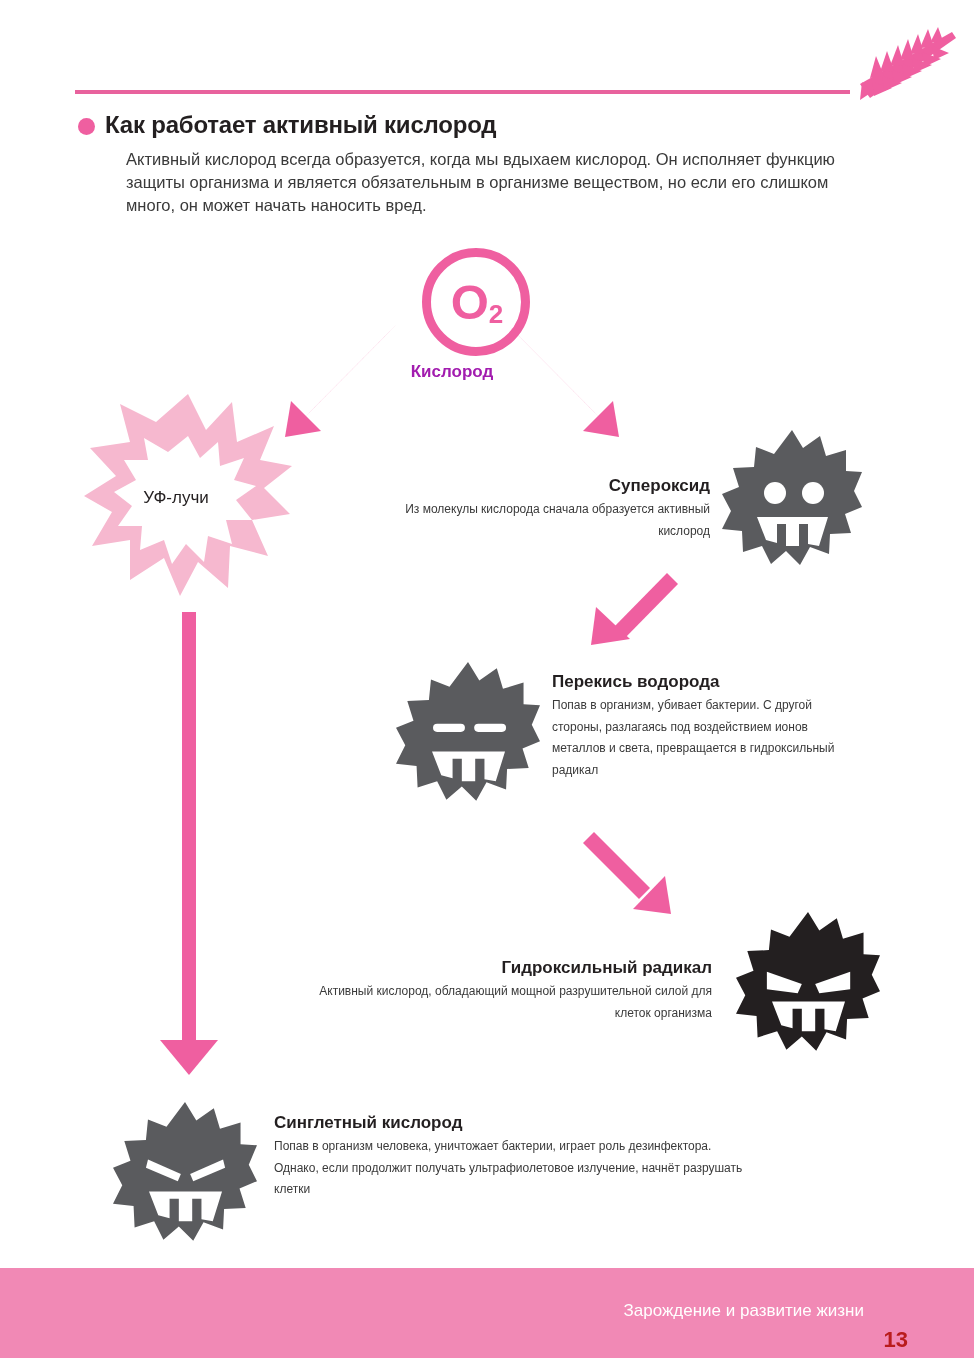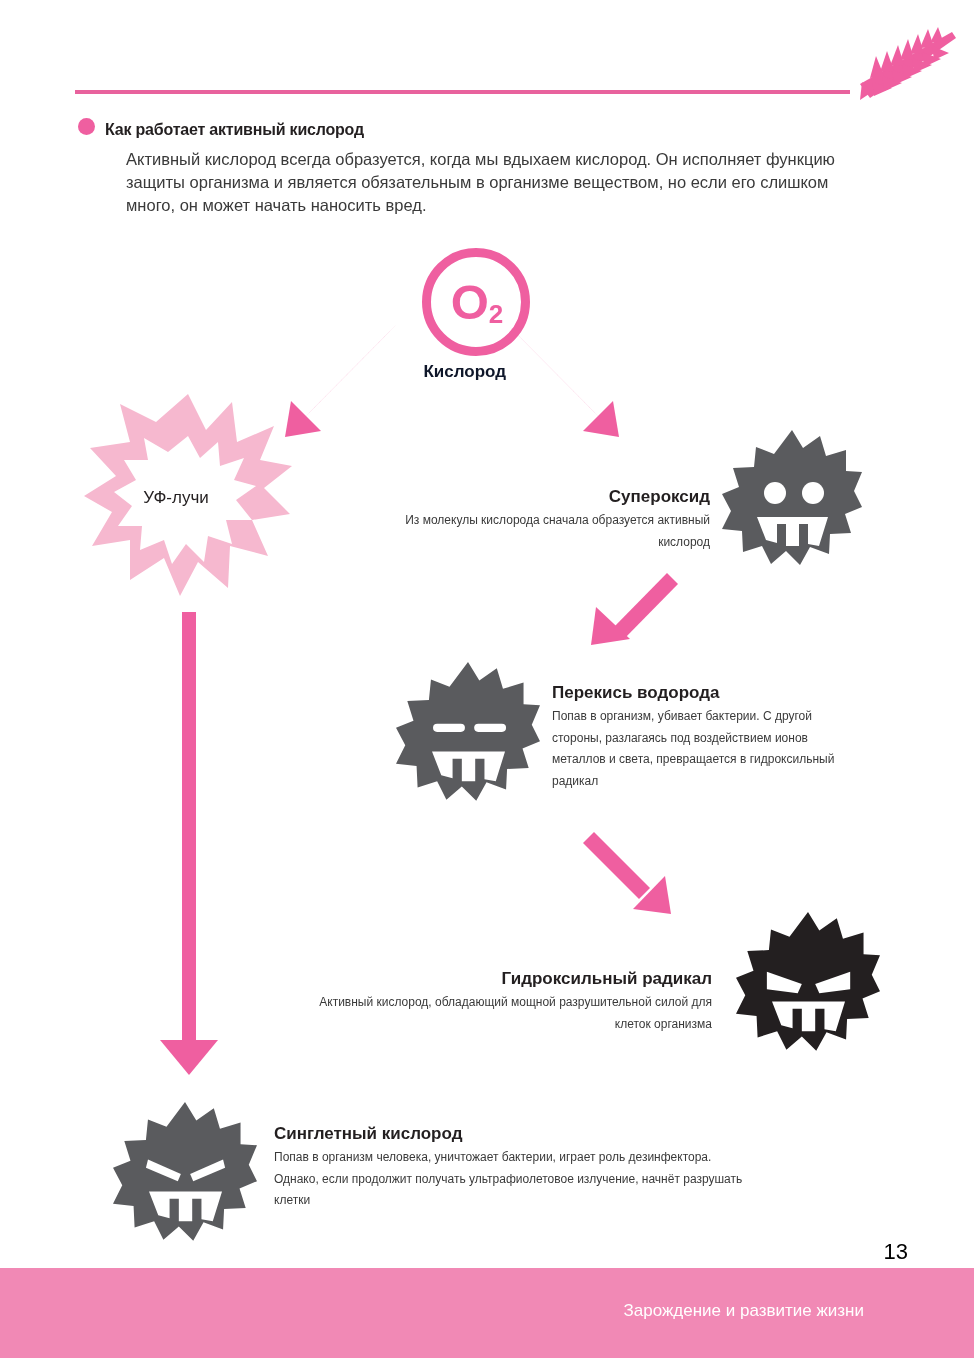--- a/index.html
+++ b/index.html
@@ -43,26 +43,25 @@
     top: 118px;
     width: 17px;
     height: 17px;
     border-radius: 50%;
     background: #ef5fa0;
   }
   .head-title {
     position: absolute;
     left: 105px;
     top: 111px;
-    font-size: 16px;
+    font-size: 24px;
     font-weight: bold;
     color: #231f20;
     letter-spacing: -0.2px;
     white-space: nowrap;
-    margin-top: 10px;
   }
   .intro {
     position: absolute;
     left: 126px;
     top: 148px;
     width: 740px;
     font-size: 16.5px;
     line-height: 23px;
     color: #3a3a3a;
   }
@@ -93,24 +92,24 @@
     vertical-align: baseline;
     position: relative;
     top: 4px;
     left: 1px;
   }
   .o2-label {
     position: absolute;
     left: 398px;
     top: 362px;
     width: 108px;
-    text-align: right;
+    text-align: center;
     font-size: 17px;
     font-weight: bold;
-    color: #0f172a;
+    color: #a21caf;
     white-space: nowrap;
   }
 
   
   .arrow-layer {
     position: absolute;
     left: 0;
     top: 0;
     width: 974px;
     height: 1358px;
@@ -139,21 +138,21 @@
   
   .germ {
     position: absolute;
   }
 
   
   .blk-title {
     font-size: 17px;
     font-weight: bold;
     color: #231f20;
-    margin: 11px 0 3px 0;
+    margin: 0 0 3px 0;
     white-space: nowrap;
   }
   .blk-body {
     font-size: 12px;
     line-height: 21.5px;
     color: #3a3a3a;
     margin: 0;
   }
 
   .blk-superoxide {
@@ -199,24 +198,24 @@
     right: 110px;
     top: 1281px;
     font-size: 17px;
     color: #ffffff;
     white-space: nowrap;
     margin-top: 20px;
   }
   .footer-page {
     position: absolute;
     right: 66px;
-    top: 1239px;
+    top: 1327px;
     font-size: 22px;
-    font-weight: normal;
-    color: #000000;
+    font-weight: bold;
+    color: #b91c1c;
   }
 </style>
 </head>
 <body>
 
 <div id="page">
 
   <div class="top-rule"></div>
   <svg class="top-feather" viewBox="0 0 120 80">
     <g fill="#ef5fa0">

